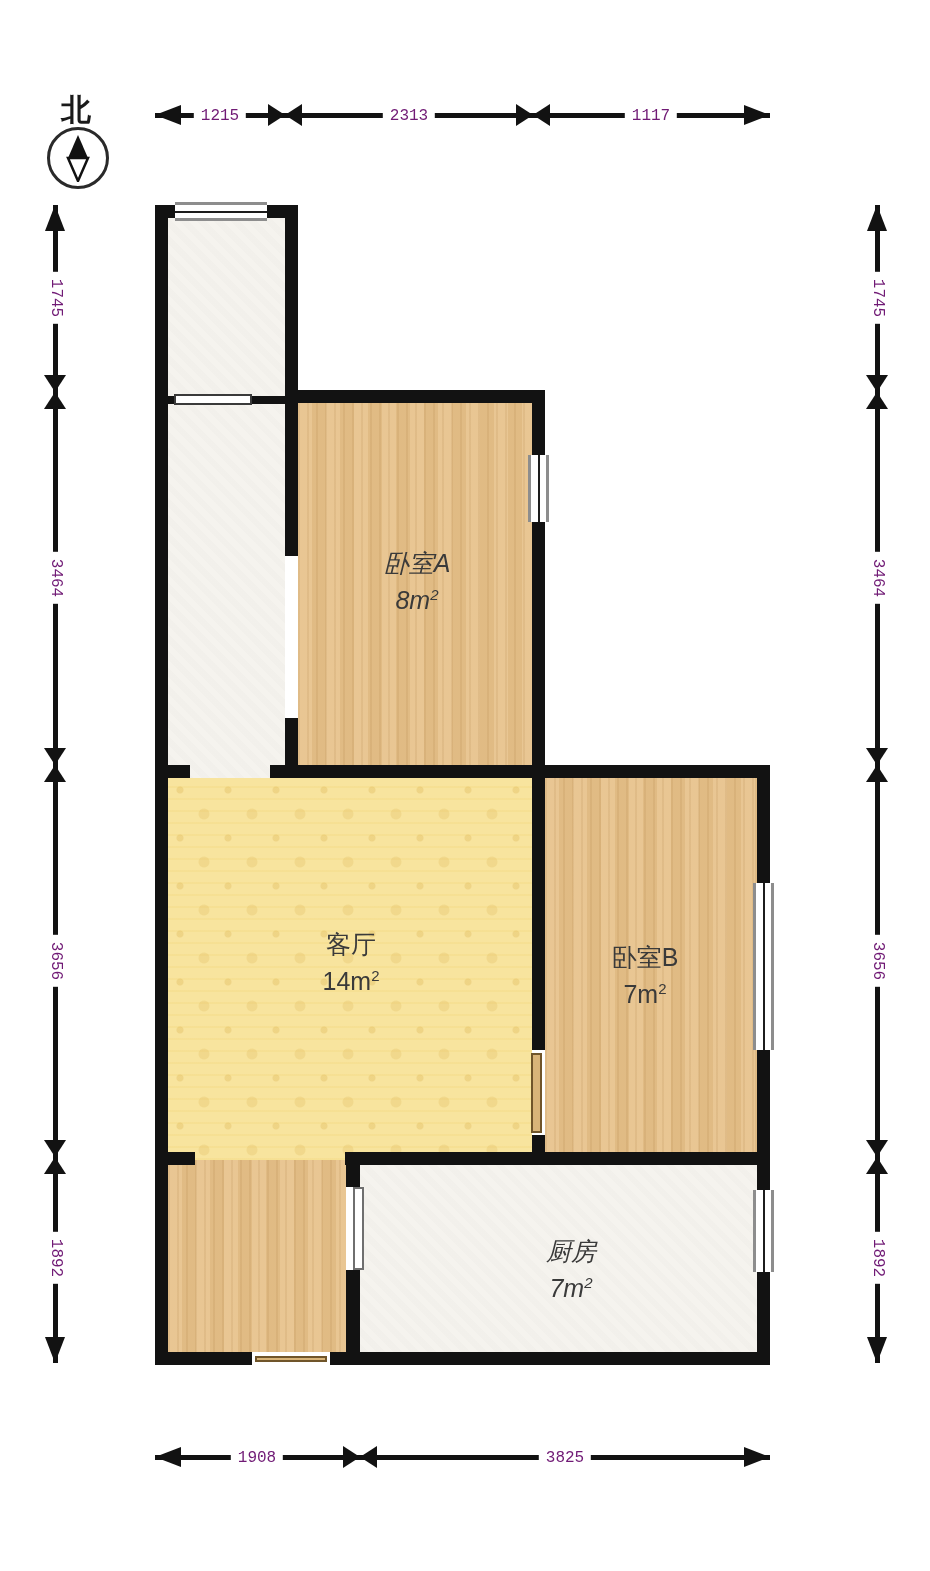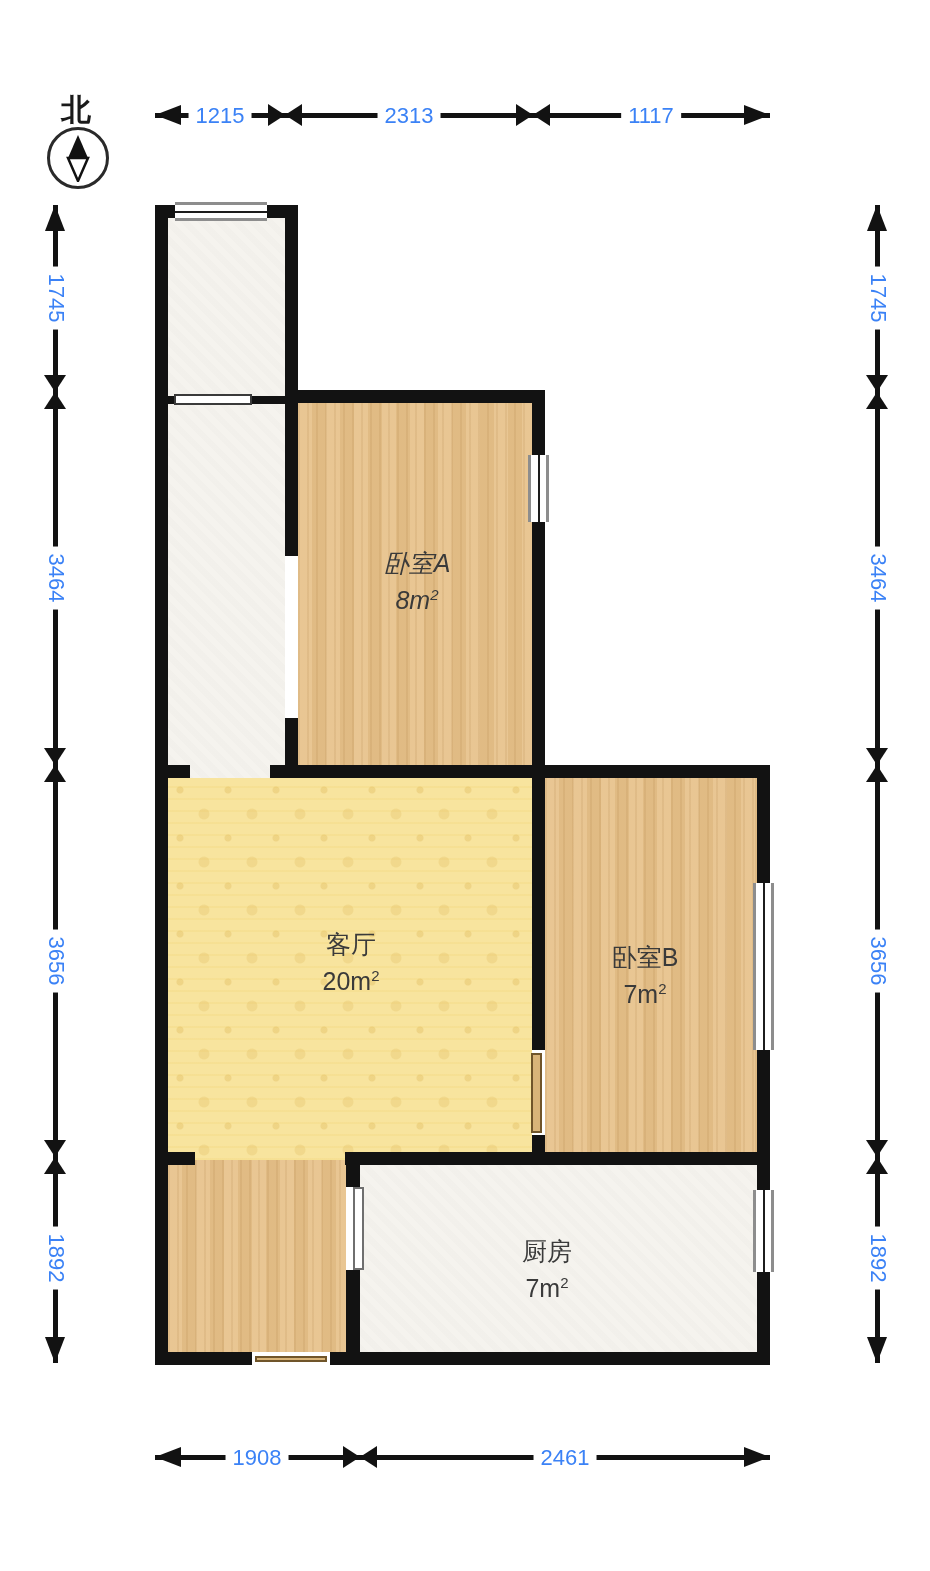--- a/index.html
+++ b/index.html
@@ -40,22 +40,22 @@
   .dim-v{position:absolute;width:5px;background:var(--wall);}
   .tri{position:absolute;width:0;height:0;}
   .tr-l{border-top:10px solid transparent;border-bottom:10px solid transparent;border-right:26px solid var(--wall);}
   .tr-r{border-top:10px solid transparent;border-bottom:10px solid transparent;border-left:26px solid var(--wall);}
   .tr-u{border-left:10px solid transparent;border-right:10px solid transparent;border-bottom:26px solid var(--wall);}
   .tr-d{border-left:10px solid transparent;border-right:10px solid transparent;border-top:26px solid var(--wall);}
   .bt-l{border-top:11px solid transparent;border-bottom:11px solid transparent;border-right:17px solid var(--wall);}
   .bt-r{border-top:11px solid transparent;border-bottom:11px solid transparent;border-left:17px solid var(--wall);}
   .bt-u{border-left:11px solid transparent;border-right:11px solid transparent;border-bottom:17px solid var(--wall);}
   .bt-d{border-left:11px solid transparent;border-right:11px solid transparent;border-top:17px solid var(--wall);}
-  .dim-label{position:absolute;transform:translate(-50%,-50%);background:#fff;color:#3b82f6;
-             font-size:22px;padding:0 7px;white-space:nowrap;}
+  .dim-label{position:absolute;transform:translate(-50%,-50%);background:#fff;color:#701a75;
+             font-size:16px;padding:0 7px;white-space:nowrap;font-family:Liberation Mono, monospace;}
   .dim-label.vert{writing-mode:vertical-rl;padding:7px 0;}
   .room-label{position:absolute;text-align:center;color:#3a3a3a;font-size:25px;line-height:31px;}
   .room-label sup{font-size:60%;}
   .entrance{position:absolute;text-align:center;color:#0d0d0d;font-size:40px;font-weight:bold;}
   .north{position:absolute;text-align:center;color:#1a1a1a;font-size:30px;font-weight:600;}
   .compass-circle{position:absolute;width:56px;height:56px;border:3px solid #2a2a2a;border-radius:50%;
                   background:#fff;display:flex;align-items:center;justify-content:center;}
 </style>
 </head>
 <body>
@@ -118,27 +118,27 @@
   <div class="leaf-white" style="left:353px;top:1187px;width:11px;height:83px;"></div>
   <div class="opening" style="left:252px;top:1352px;width:78px;height:13px;"></div>
   <div class="leaf-tan" style="left:255px;top:1356px;width:72px;height:6px;"></div>
 
   <div class="room-label" style="left:342px;top:548px;width:150px;font-style:italic;">
     <div>卧室A</div>
     <div><span>8m</span><sup>2</sup></div>
   </div>
   <div class="room-label" style="left:276px;top:929px;width:150px;">
     <div>客厅</div>
-    <div><span>20m</span><sup>2</sup></div>
+    <div><span>14m</span><sup>2</sup></div>
   </div>
   <div class="room-label" style="left:570px;top:942px;width:150px;">
     <div>卧室B</div>
     <div><span>7m</span><sup>2</sup></div>
   </div>
-  <div class="room-label" style="left:472px;top:1236px;width:150px;">
+  <div class="room-label" style="left:496px;top:1236px;width:150px;font-style:italic;">
     <div>厨房</div>
     <div><span>7m</span><sup>2</sup></div>
   </div>
 
 
   <div class="dim-h" style="left:155px;top:113px;width:615px;"></div>
   <div class="tri tr-l" style="left:155px;top:105px;"></div>
   <div class="tri tr-r" style="left:744px;top:105px;"></div>
   <div class="tri bt-r" style="left:268px;top:104px;"></div>
   <div class="tri bt-l" style="left:285px;top:104px;"></div>
@@ -147,21 +147,21 @@
   <span class="dim-label" style="left:220px;top:116px;">1215</span>
   <span class="dim-label" style="left:409px;top:116px;">2313</span>
   <span class="dim-label" style="left:651px;top:116px;">1117</span>
 
   <div class="dim-h" style="left:155px;top:1455px;width:615px;"></div>
   <div class="tri tr-l" style="left:155px;top:1447px;"></div>
   <div class="tri tr-r" style="left:744px;top:1447px;"></div>
   <div class="tri bt-r" style="left:343px;top:1446px;"></div>
   <div class="tri bt-l" style="left:360px;top:1446px;"></div>
   <span class="dim-label" style="left:257px;top:1458px;">1908</span>
-  <span class="dim-label" style="left:565px;top:1458px;">2461</span>
+  <span class="dim-label" style="left:565px;top:1458px;">3825</span>
 
   <div class="dim-v" style="left:53px;top:205px;height:1158px;"></div>
   <div class="tri tr-u" style="left:45px;top:205px;"></div>
   <div class="tri tr-d" style="left:45px;top:1337px;"></div>
   <div class="tri bt-d" style="left:44px;top:375px;"></div>
   <div class="tri bt-u" style="left:44px;top:392px;"></div>
   <div class="tri bt-d" style="left:44px;top:748px;"></div>
   <div class="tri bt-u" style="left:44px;top:765px;"></div>
   <div class="tri bt-d" style="left:44px;top:1140px;"></div>
   <div class="tri bt-u" style="left:44px;top:1157px;"></div>

